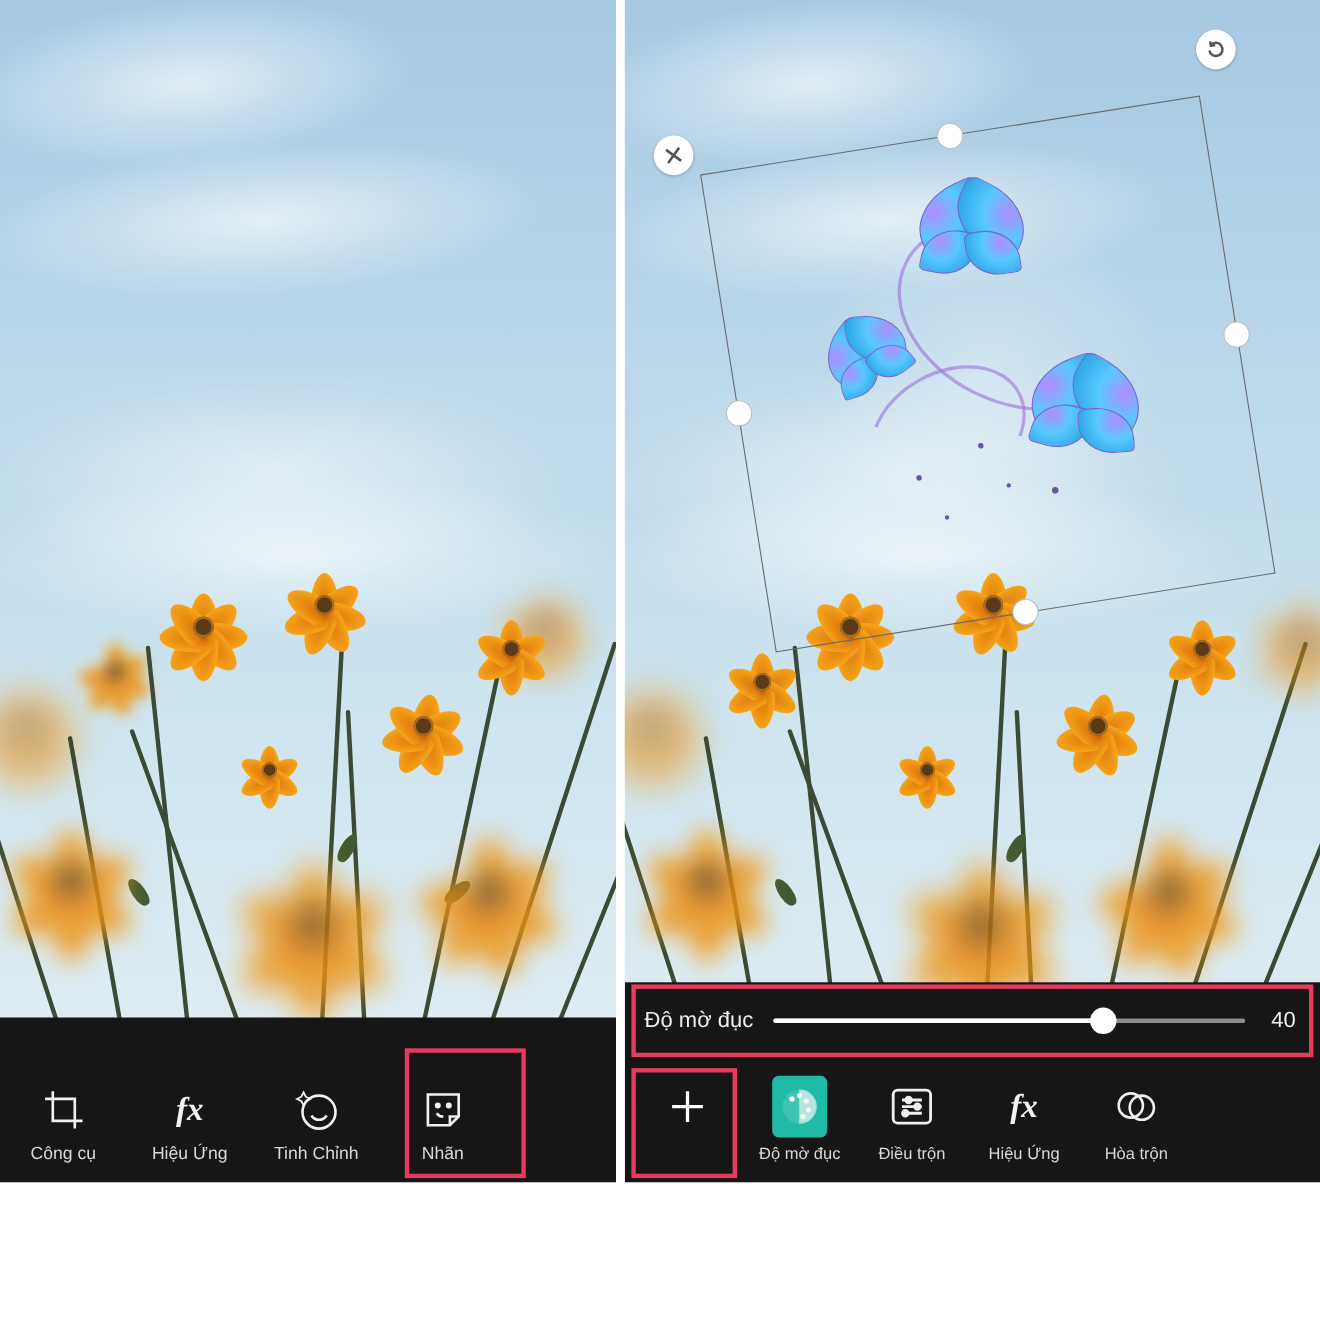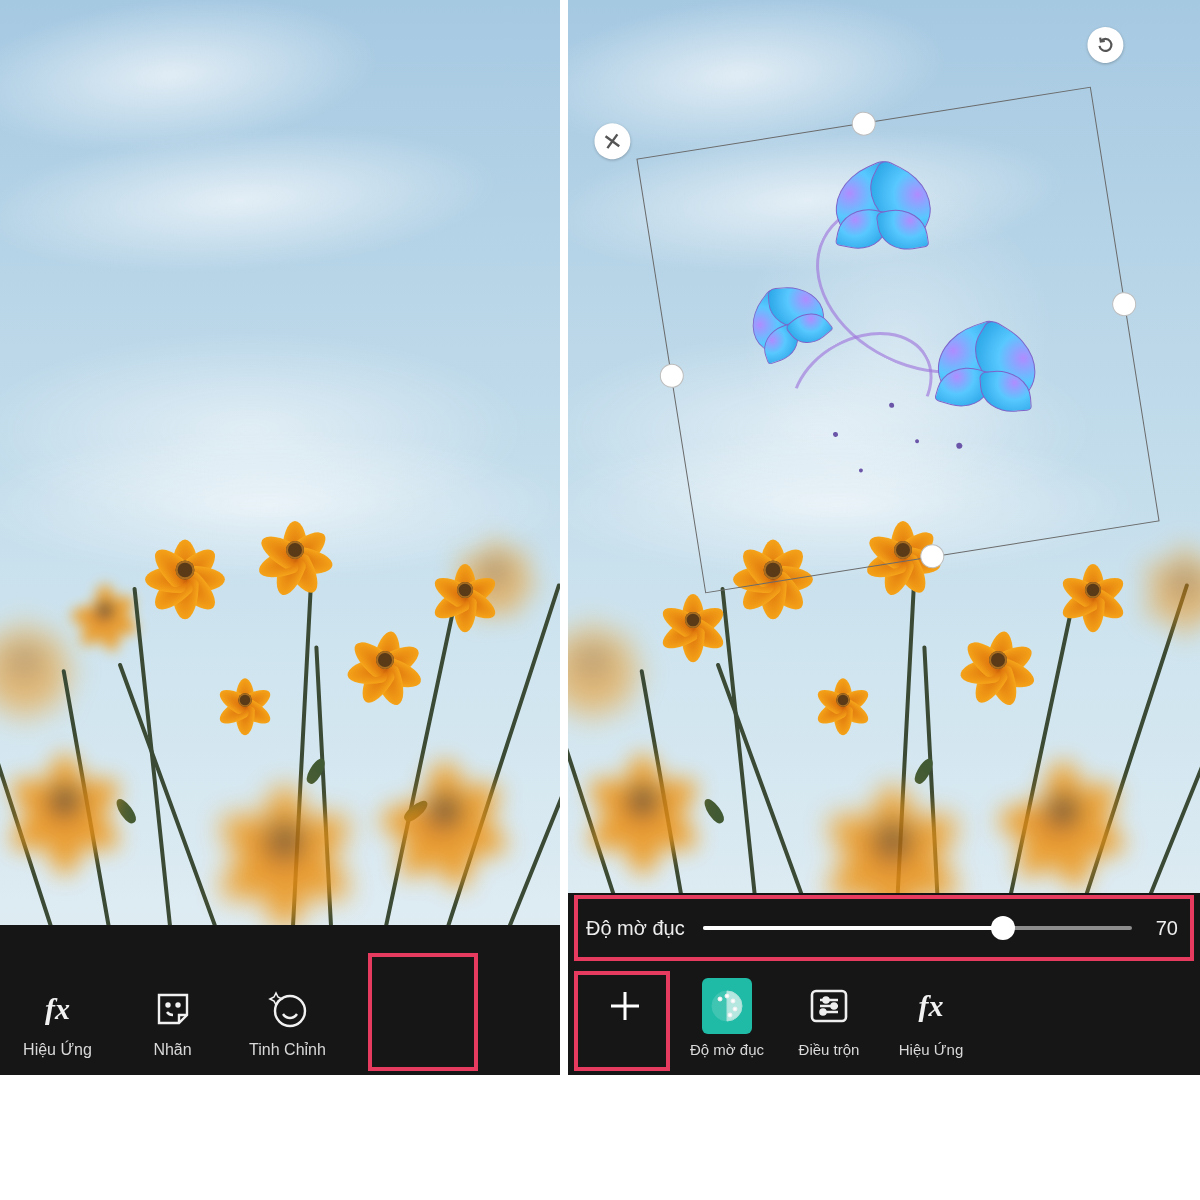--- a/index.html
+++ b/index.html
@@ -303,44 +303,53 @@
         <div class="petal" style="transform:rotate(180deg)"></div>
         <div class="petal" style="transform:rotate(240deg)"></div>
         <div class="petal" style="transform:rotate(300deg)"></div>
         <div class="center"></div>
       </div>
   </div>
 
   <div class="toolbar">
     <div class="toolitems">
       <div class="tool">
+        <div class="ico">
+          <svg width="40" height="40" viewBox="0 0 40 40" fill="none" stroke="currentColor" stroke-width="2.4">
+              <path d="M10 3v27h27"></path>
+              <path d="M3 10h27v27"></path>
+            </svg>
+        </div>
+        <div>Công cụ</div>
+      </div>
+      <div class="tool">
         <div class="ico" style="font:italic 700 30px Georgia,serif;">fx</div>
         <div>Hiệu Ứng</div>
+      </div>
+      <div class="tool">
+        <div class="ico">
+          <svg width="44" height="44" viewBox="0 0 44 44" fill="none" stroke="currentColor" stroke-width="2.4">
+              <circle cx="24" cy="24" r="15"></circle>
+              <path d="M17 27c2 3 5 4 7 4s5-1 7-4"></path>
+              <path d="M8 10l2-4 2 4 4 2-4 2-2 4-2-4-4-2z" stroke-width="1.6"></path>
+            </svg>
+        </div>
+        <div>Tinh Chỉnh</div>
       </div>
       <div class="tool">
         <div class="ico">
           <svg width="42" height="42" viewBox="0 0 42 42" fill="none" stroke="currentColor" stroke-width="2.4">
               <path d="M7 7h28v20l-8 8H7z"></path>
               <path d="M27 35v-8h8"></path>
               <circle cx="16" cy="17" r="1.5" fill="currentColor"></circle>
               <circle cx="26" cy="17" r="1.5" fill="currentColor"></circle>
               <path d="M15 24c2 3 4 3 6 3"></path>
             </svg>
         </div>
         <div>Nhãn</div>
-      </div>
-      <div class="tool">
-        <div class="ico">
-          <svg width="44" height="44" viewBox="0 0 44 44" fill="none" stroke="currentColor" stroke-width="2.4">
-              <circle cx="24" cy="24" r="15"></circle>
-              <path d="M17 27c2 3 5 4 7 4s5-1 7-4"></path>
-              <path d="M8 10l2-4 2 4 4 2-4 2-2 4-2-4-4-2z" stroke-width="1.6"></path>
-            </svg>
-        </div>
-        <div>Tinh Chỉnh</div>
       </div>
     </div>
     <div class="highlightBox" style="left:368px; bottom:4px; width:110px; height:118px;"></div>
   </div>
 </div>
 
 <div class="screen right">
   <div class="cloud c1"></div>
   <div class="cloud c2"></div>
   <div class="cloud c3"></div>
@@ -515,21 +524,21 @@
     </div>
   </div>
 
   <div class="toolbar">
     <div class="sliderRow">
       <div>Độ mờ đục</div>
       <div class="track">
         <div class="fill" id="sliderFill" style="width: 70%;"></div>
         <div class="thumb" id="sliderThumb" style="left: 70%;"></div>
       </div>
-      <div style="min-width:28px;text-align:right">70</div>
+      <div style="min-width:28px;text-align:right">40</div>
     </div>
     <div class="highlightBox" style="left:6px; top:2px; right:6px; height:66px;"></div>
 
     <div class="row2">
       <div class="tool">
         <div class="ico">
           <svg width="40" height="40" viewBox="0 0 40 40" stroke="#fff" stroke-width="3">
               <path d="M20 6v28M6 20h28"></path>
             </svg>
         </div>
@@ -560,16 +569,25 @@
               <circle cx="26" cy="19" r="2.5" fill="#eee"></circle>
               <circle cx="15" cy="25" r="2.5" fill="#eee"></circle>
             </svg>
         </div>
         <div>Điều trộn</div>
       </div>
       <div class="tool">
         <div class="ico" style="font:italic 700 30px Georgia,serif;">fx</div>
         <div>Hiệu Ứng</div>
       </div>
+      <div class="tool">
+        <div class="ico">
+          <svg width="42" height="42" viewBox="0 0 42 42" fill="none" stroke="#eee" stroke-width="2.4">
+              <circle cx="16" cy="20" r="11"></circle>
+              <circle cx="26" cy="22" r="11"></circle>
+            </svg>
+        </div>
+        <div>Hòa trộn</div>
+      </div>
     </div>
     <div class="highlightBox" style="left:6px; bottom:4px; width:96px; height:100px;"></div>
   </div>
 </div>
 
 </body></html>

